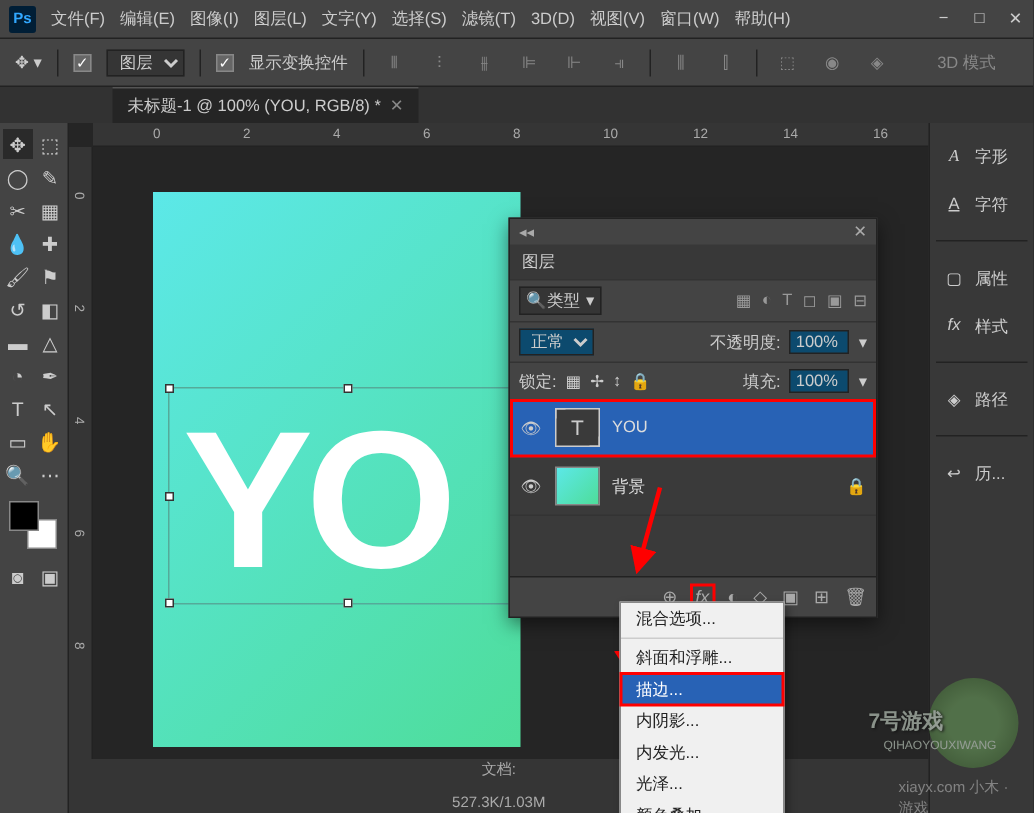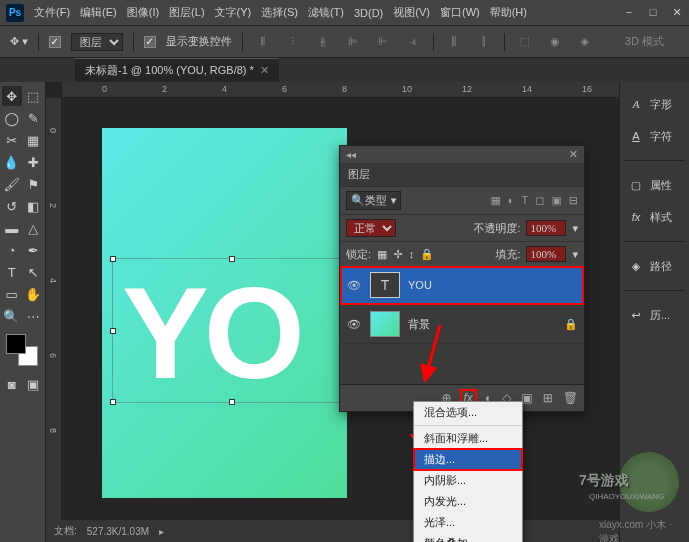--- a/index.html
+++ b/index.html
@@ -46,36 +46,36 @@
 .ruler-v .tick { position: absolute; left: 2px; font-size: 9px; color: #aaa; writing-mode: vertical-lr; }
 .canvas-viewport { position: absolute; top: 16px; left: 16px; right: 0; bottom: 20px; overflow: hidden; }
 .canvas { position: absolute; top: 30px; left: 40px; width: 245px; height: 370px; background: linear-gradient(135deg, #5ce8e8 0%, #4edd9a 100%); }
 .canvas-text { position: absolute; top: 130px; left: 20px; color: #fff; font-size: 130px; font-weight: bold; font-family: Arial, sans-serif; letter-spacing: -5px; }
 .selection-box { position: absolute; top: 130px; left: 10px; width: 240px; height: 145px; border: 1px solid #5a9; }
 .sel-handle { position: absolute; width: 6px; height: 6px; background: #fff; border: 1px solid #333; }
 .sel-handle.tl { top: -3px; left: -3px; } .sel-handle.tr { top: -3px; right: -3px; }
 .sel-handle.bl { bottom: -3px; left: -3px; } .sel-handle.br { bottom: -3px; right: -3px; }
 .sel-handle.tm { top: -3px; left: 50%; margin-left: -3px; } .sel-handle.bm { bottom: -3px; left: 50%; margin-left: -3px; }
 .sel-handle.ml { left: -3px; top: 50%; margin-top: -3px; } .sel-handle.mr { right: -3px; top: 50%; margin-top: -3px; }
-.status-bar { position: absolute; bottom: 0; left: 0; right: 0; height: 22px; background: #353535; display: flex; align-items: center; padding: 0 8px; font-size: 10px; color: #aaa; gap: 10px; }
+.status-bar { position: absolute; bottom: 0; left: 0; right: 0; height: 36px; background: #353535; display: flex; align-items: center; padding: 0 8px; font-size: 10px; color: #aaa; gap: 10px; flex-direction: column; }
 
 
 .right-col { width: 70px; background: #383838; display: flex; flex-direction: column; padding: 10px 4px; gap: 8px; border-left: 1px solid #222; }
 .right-item { display: flex; align-items: center; gap: 6px; color: #ccc; cursor: pointer; padding: 4px; }
 .right-item .ico { width: 16px; height: 16px; display: flex; align-items: center; justify-content: center; }
 .right-divider { height: 1px; background: #222; margin: 4px 0; }
 
 
 .layers-panel { position: absolute; top: 145px; left: 339px; width: 246px; background: #444; border: 1px solid #222; box-shadow: 0 4px 12px rgba(0,0,0,0.5); z-index: 10; }
 .panel-header { display: flex; align-items: center; justify-content: space-between; padding: 2px 6px; }
 .panel-header .collapse { color: #aaa; font-size: 10px; }
 .panel-header .close { color: #aaa; cursor: pointer; }
 .panel-tabs { background: #383838; padding: 4px 8px; font-size: 11px; }
 .panel-row { display: flex; align-items: center; padding: 4px 6px; gap: 6px; border-top: 1px solid #333; }
-.panel-row select, .panel-row input { background: #7f1d1d; color: #ccc; border: 1px solid #222; font-size: 11px; padding: 1px 3px; font-family: Liberation Serif, serif; }
+.panel-row select, .panel-row input { background: #0c4a6e; color: #ccc; border: 1px solid #222; font-size: 11px; padding: 1px 3px; }
 .panel-row .search-box { display: flex; align-items: center; background: #353535; border: 1px solid #222; padding: 1px 4px; flex: 0 0 auto; }
 .panel-row .filter-icons { display: flex; gap: 7px; margin-left: auto; }
 .panel-row .filter-icons span { color: #999; font-size: 11px; cursor: pointer; }
 .layer-list { background: #3a3a3a; }
 .layer-item { display: flex; align-items: center; padding: 6px; gap: 8px; border-bottom: 1px solid #333; }
 .layer-item.active { background: #2862b5; }
 .layer-item .eye { width: 16px; text-align: center; color: #ccc; }
 .layer-item .thumb { width: 30px; height: 26px; background: #555; border: 1px solid #888; display: flex; align-items: center; justify-content: center; }
 .layer-item .thumb.text { background: #3a3a3a; color: #ccc; font-size: 14px; border: 1px solid #ccc; position: relative; }
 .layer-item .thumb.text::before, .layer-item .thumb.text::after { content: ""; position: absolute; width: 6px; height: 6px; border: 1px solid #ccc; }

